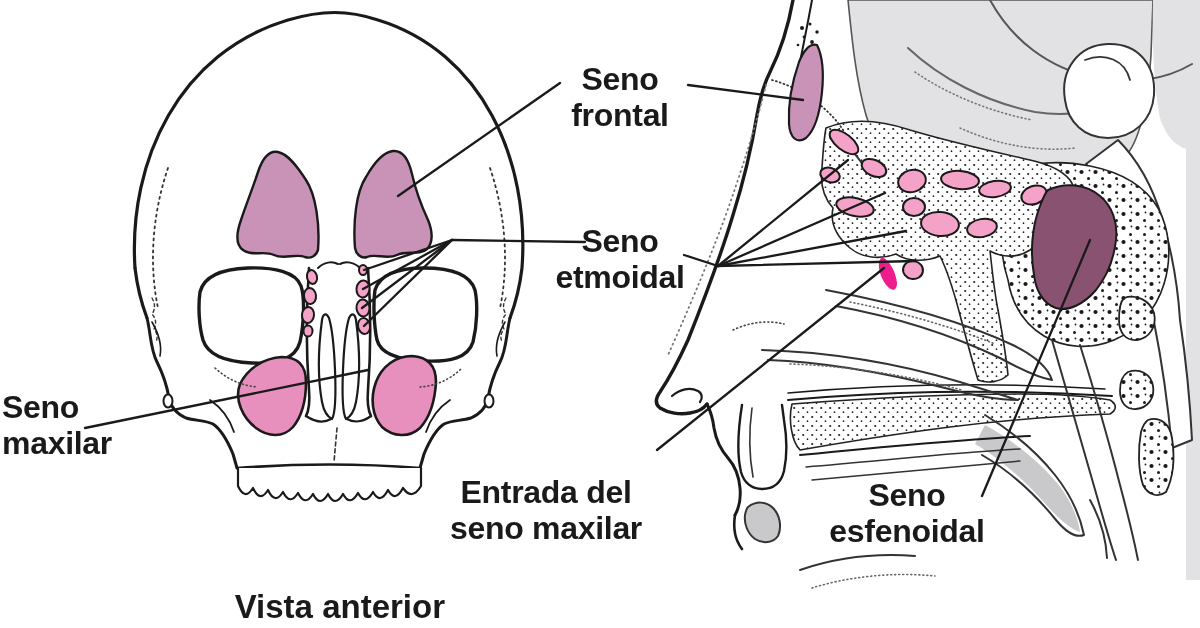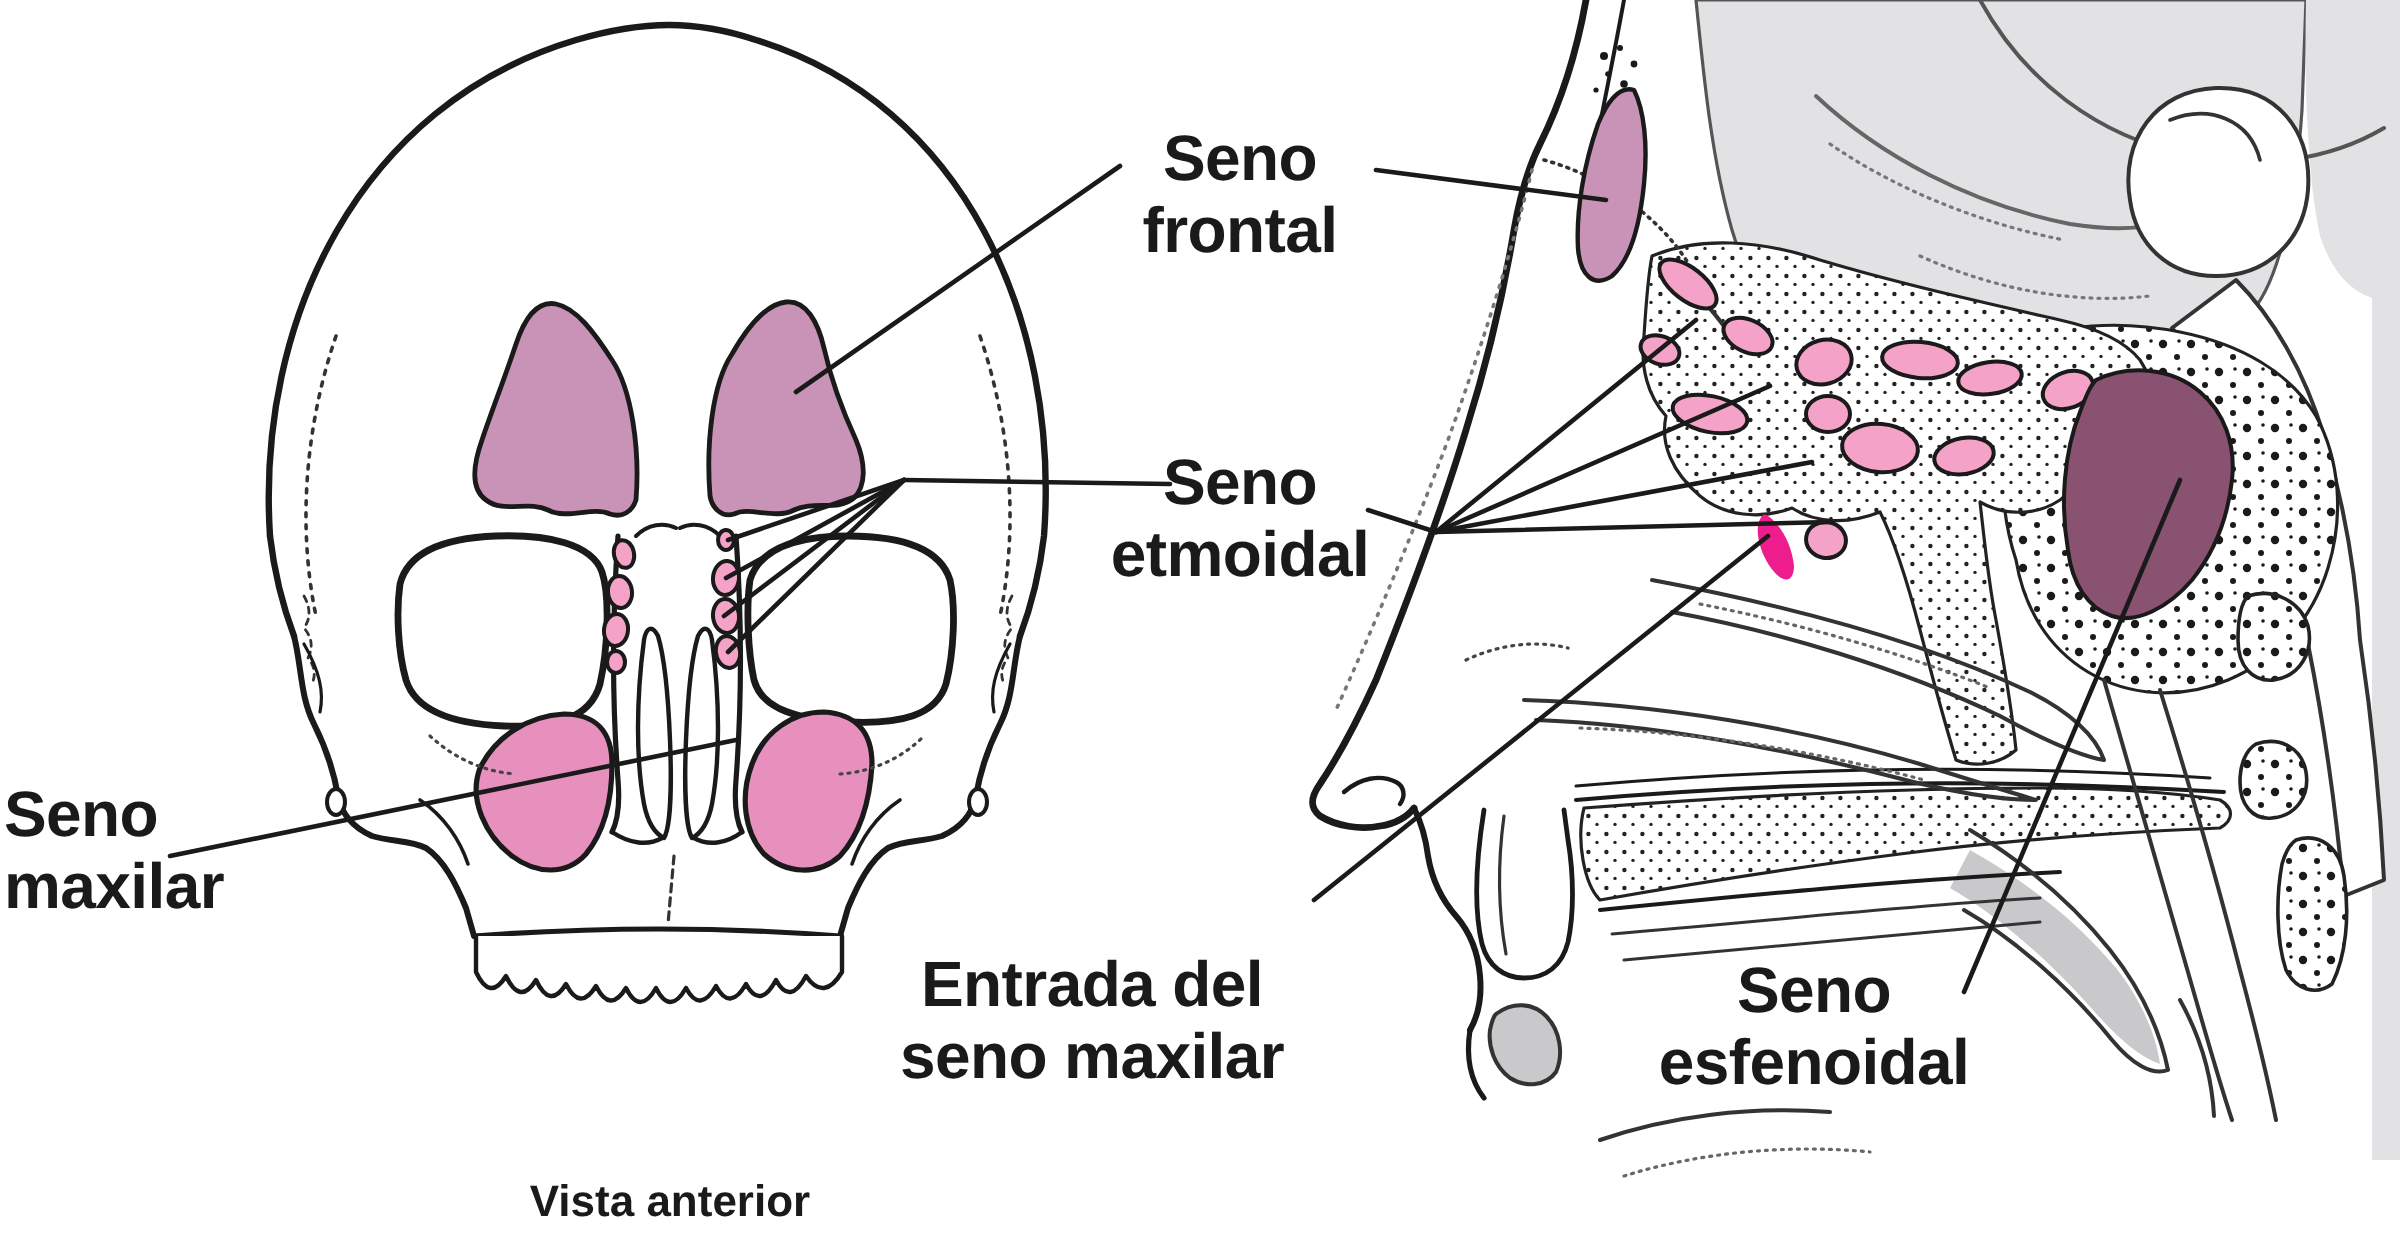--- a/index.html
+++ b/index.html
@@ -3,21 +3,21 @@
 <meta charset="utf-8">
 <style>
   html,body{margin:0;padding:0;background:#fff;}
   #stage{position:relative;width:1200px;height:628px;background:var(--background,#fff);overflow:hidden;
          font-family:"Liberation Sans",sans-serif;}
   #art{position:absolute;left:0;top:0;}
   .lbl{position:absolute;white-space:pre-line;color:var(--line,#1a1a1a);
        font-weight:700;font-size:32px;line-height:1.12;letter-spacing:-0.3px;}
   .lbl.center{text-align:center;}
   .caption{position:absolute;white-space:pre;color:var(--line,#1a1a1a);
-       font-weight:700;font-size:22px;text-align:center;}
+       font-weight:700;font-size:33px;text-align:right;}
 </style>
 </head>
 <body>
 
 <div id="stage">
 
 <svg id="art" width="1200" height="628" viewBox="0 0 1200 628">
   <defs>
     <pattern id="stip" patternUnits="userSpaceOnUse" width="9" height="9">
       <rect width="9" height="9" fill="#ffffff"></rect>

